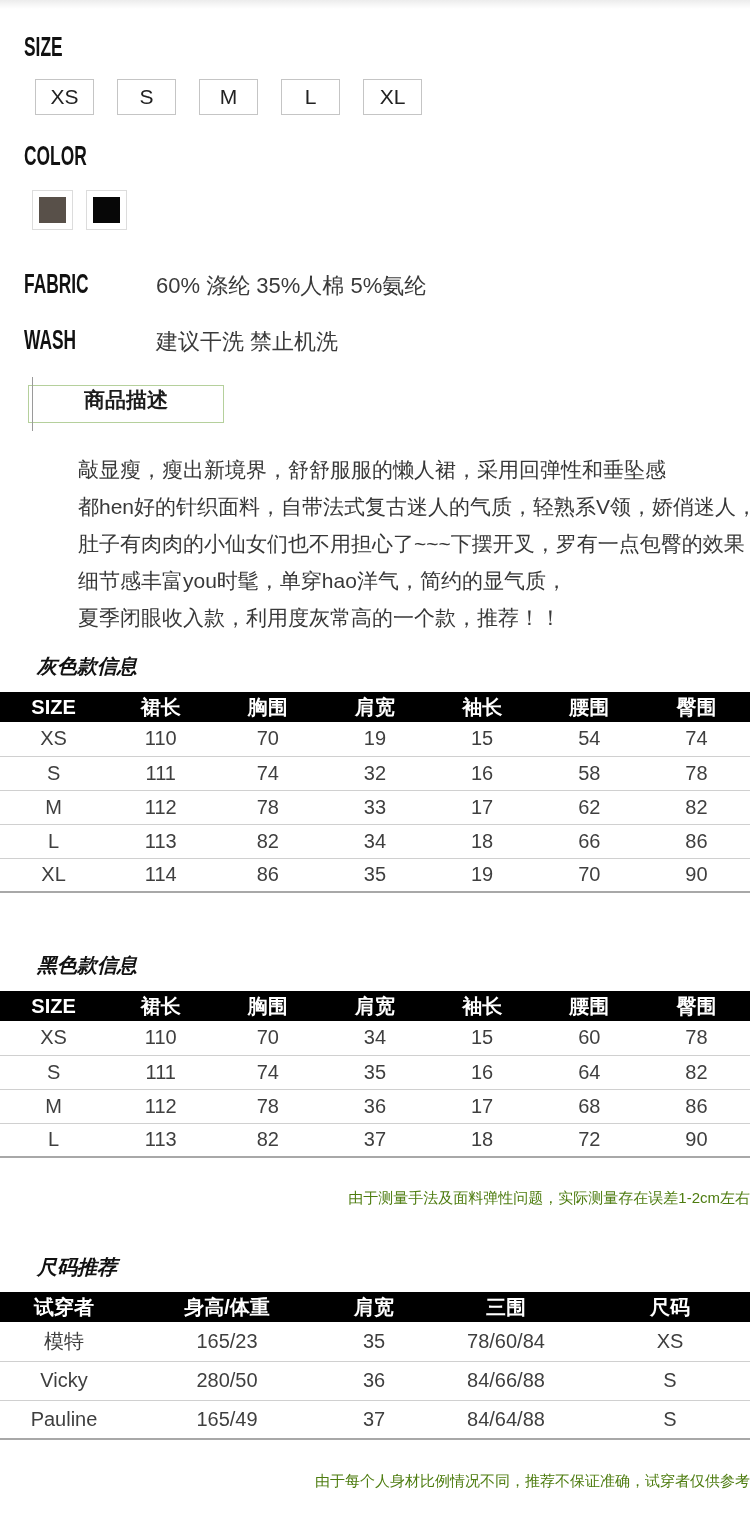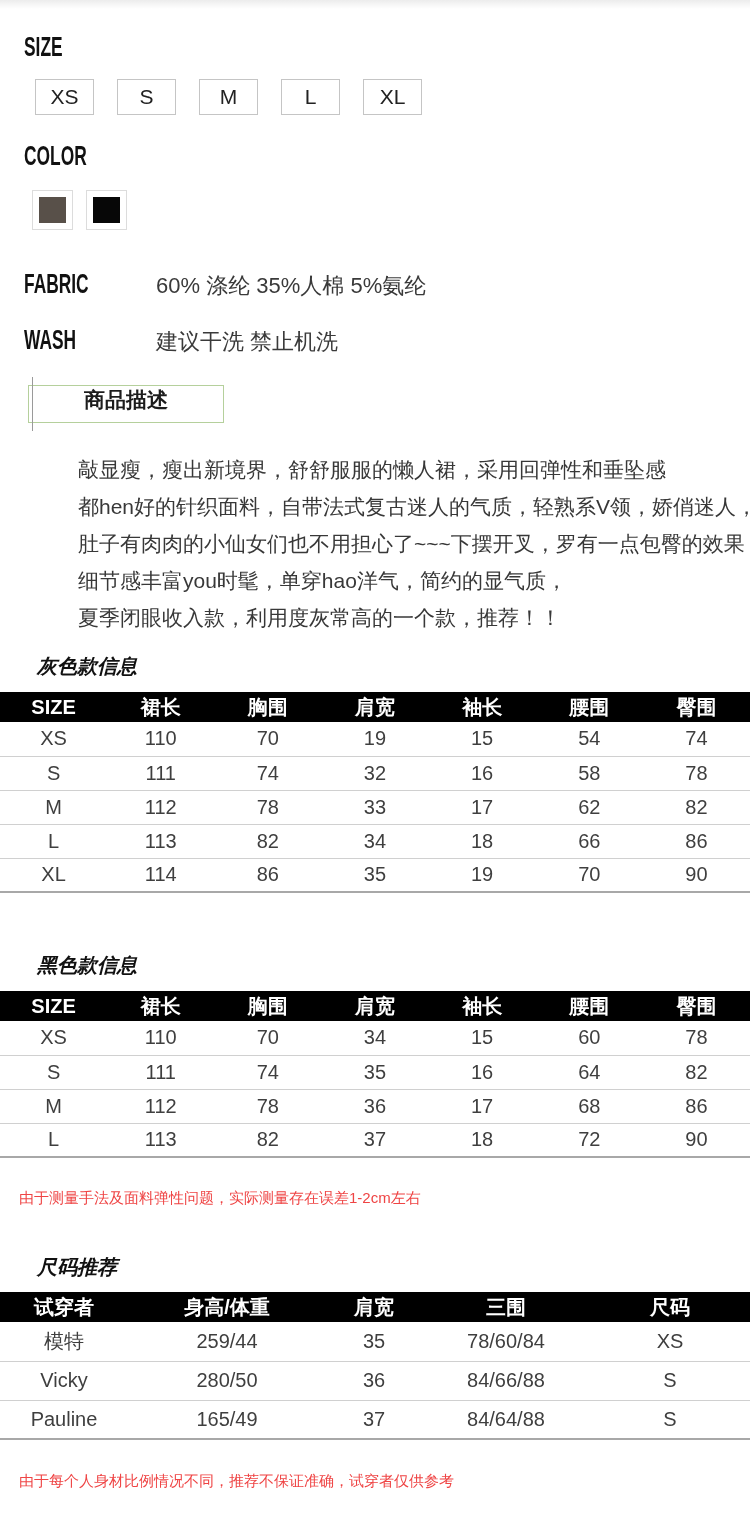--- a/index.html
+++ b/index.html
@@ -88,22 +88,22 @@
   tbody td {
     text-align:center; vertical-align:middle;
     font-size:20px; color:#3f3f3f;
     height:34px;
     border-bottom:1px solid #d0d0d0;
   }
   tbody tr:last-child td { border-bottom:2px solid #a8a8a8; }
   table.fit tbody td { height:39px; }
   table.fit { margin-top:11px; }
   .note {
-    text-align:left;
-    font-size:15px; color:#ef4444;
+    text-align:right;
+    font-size:15px; color:#4d7c0f;
     line-height:20px;
     padding-left:19px;
   }
   .note.measure { margin-top:30px; }
   .note.fit-n { margin-top:31px; }
 </style>
 </head>
 <body>
 
 <div class="top-strip"></div>
@@ -289,21 +289,21 @@
         <th>试穿者</th>
         <th>身高/体重</th>
         <th>肩宽</th>
         <th>三围</th>
         <th>尺码</th>
       </tr>
     </thead>
     <tbody>
       <tr>
         <td>模特</td>
-        <td>259/44</td>
+        <td>165/23</td>
         <td>35</td>
         <td>78/60/84</td>
         <td>XS</td>
       </tr>
       <tr>
         <td>Vicky</td>
         <td>280/50</td>
         <td>36</td>
         <td>84/66/88</td>
         <td>S</td>

